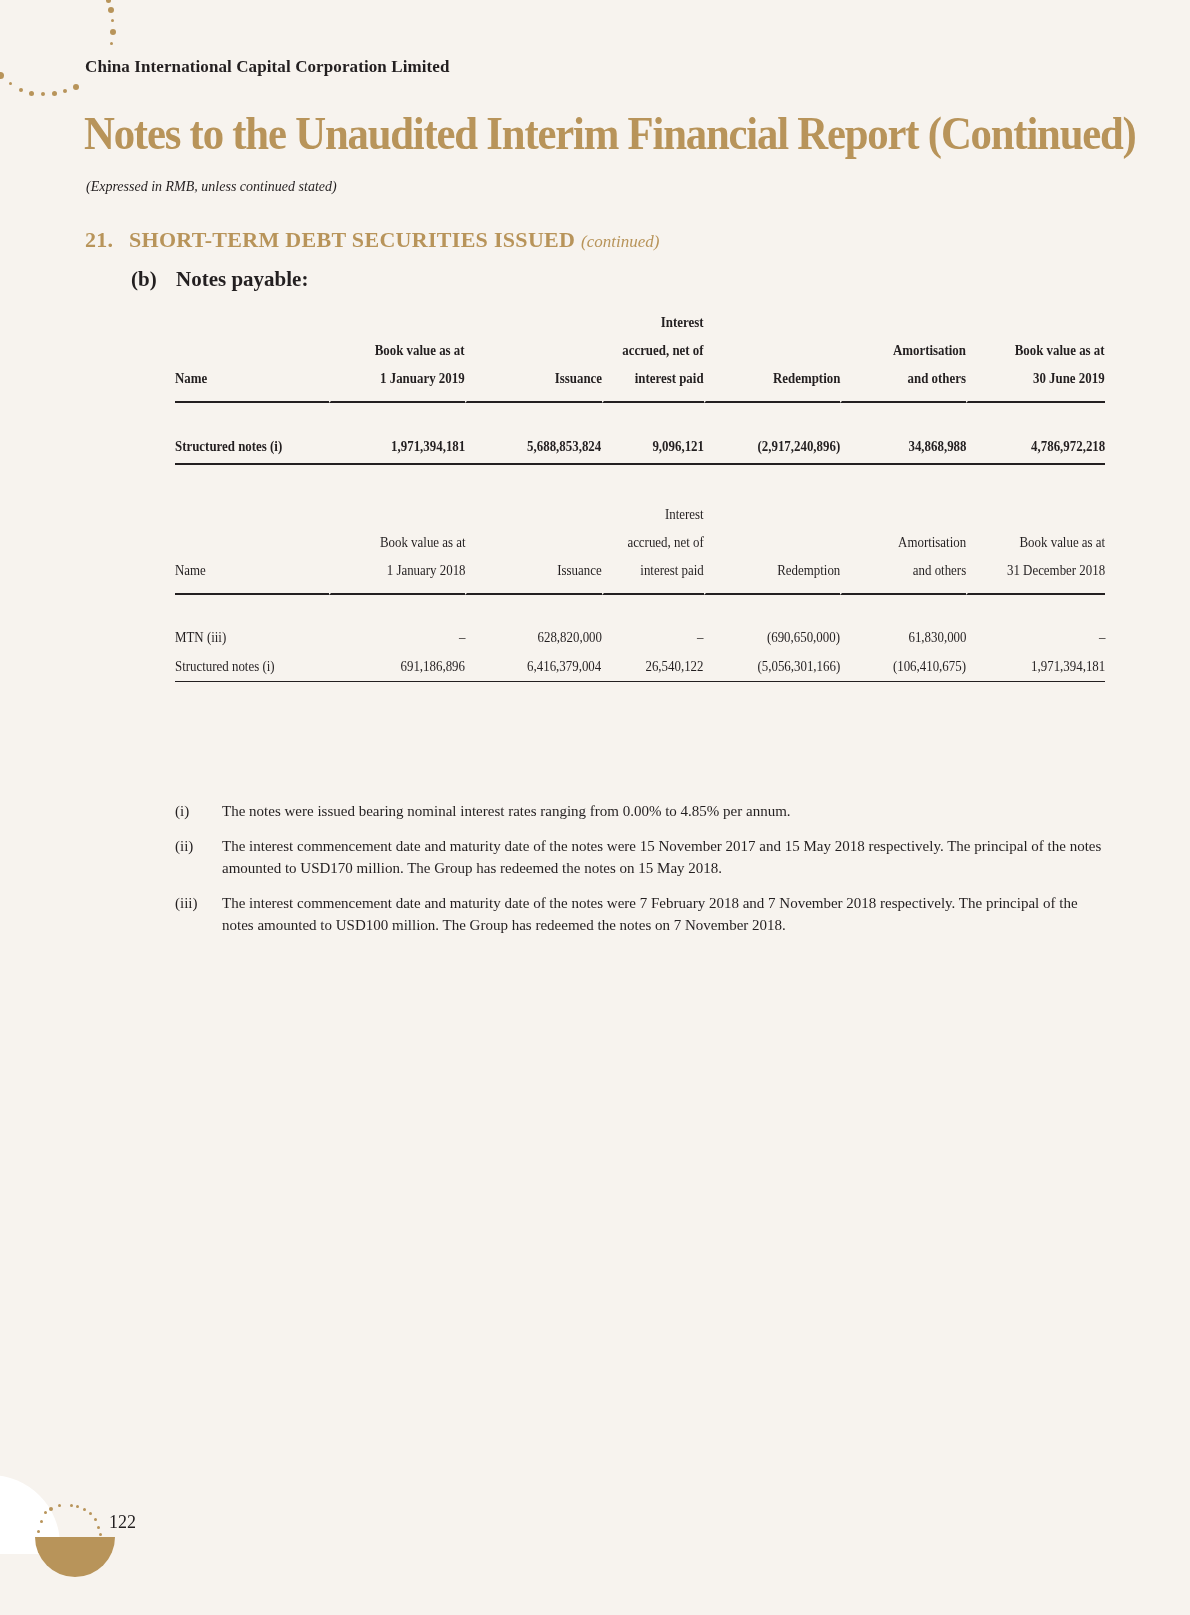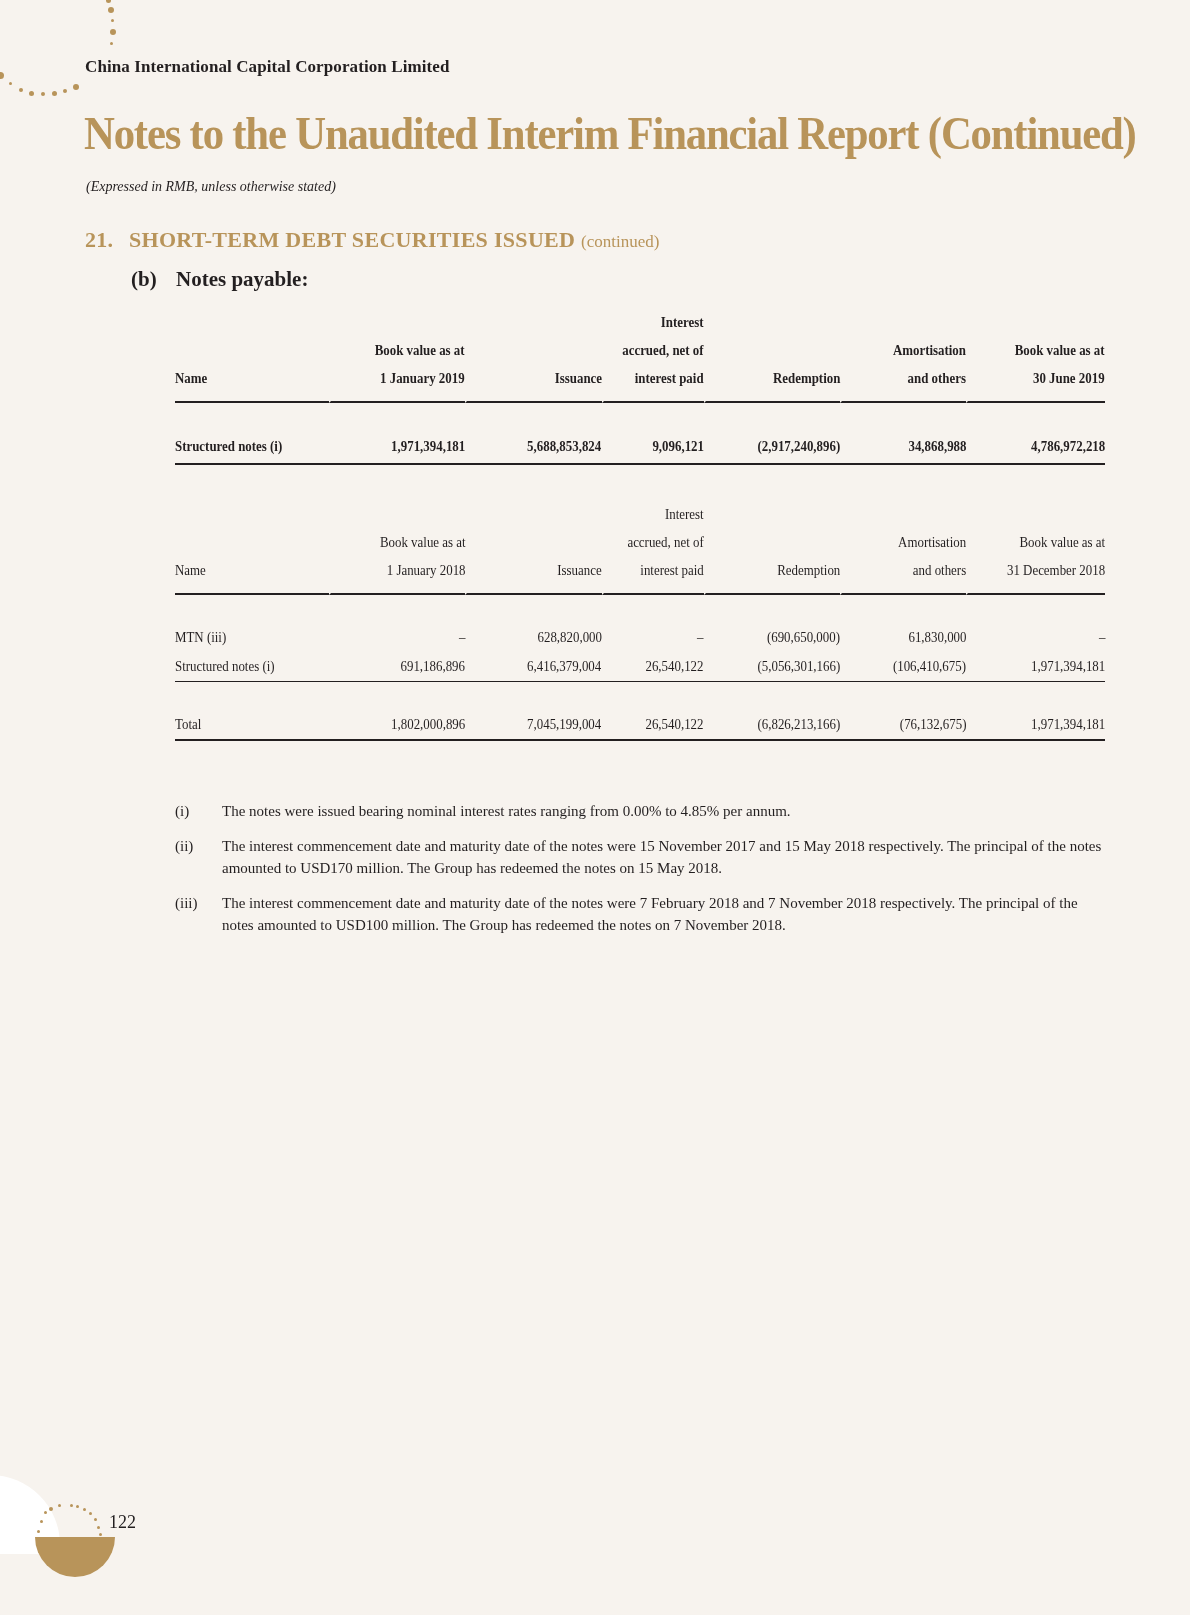--- a/index.html
+++ b/index.html
@@ -8,21 +8,21 @@
     background:#f7f3ee; color:#231f20;
     font-family:"Liberation Serif", "DejaVu Serif", serif;
   }
   .abs { position:absolute; }
 
   
   .company { left:85px; top:57px; font-size:17px; font-weight:bold; letter-spacing:0.1px; }
   .title { left:84px; top:107px; font-size:46px; font-weight:bold; color:#b8945a; letter-spacing:-1.3px; transform:scaleX(0.93); transform-origin:left; white-space:nowrap; }
   .subtitle { left:86px; top:179px; font-size:14px; font-style:italic; }
   .section { left:85px; top:227px; font-size:22px; font-weight:bold; color:#b8945a; letter-spacing:0.3px; white-space:nowrap; }
-  .section .cont { font-size:17px; font-weight:normal; letter-spacing:0; }
+  .section .cont { font-size:17px; font-weight:normal; font-style:italic; letter-spacing:0; }
   .section .num { display:inline-block; width:44px; }
   .sub { left:131px; top:267px; font-size:21px; font-weight:bold; }
   .sub .lbl { display:inline-block; width:45px; }
 
   
   table { border-collapse:separate; border-spacing:0; position:absolute; left:175px; width:930px; font-size:15px; }
   table td, table th { padding:0; text-align:right; white-space:nowrap; }
   table td:first-child, table th:first-child { text-align:left; }
   .c0 { width:152px; } .c1 { width:135px; } .c2 { width:135px; } .c3 { width:101px; }
   .c4 { width:135px; } .c5 { width:125px; } .c6 { width:137px; }
@@ -66,21 +66,21 @@
   <div class="dot" style="left:19px;top:88px;width:4px;height:4px;"></div>
   <div class="dot" style="left:29px;top:91px;width:5px;height:5px;"></div>
   <div class="dot" style="left:41px;top:92px;width:4px;height:4px;"></div>
   <div class="dot" style="left:52px;top:91px;width:5px;height:5px;"></div>
   <div class="dot" style="left:63px;top:89px;width:4px;height:4px;"></div>
   <div class="dot" style="left:73px;top:84px;width:6px;height:6px;"></div>
 </div>
 
 <div class="abs company">China International Capital Corporation Limited</div>
 <div class="abs title">Notes to the Unaudited Interim Financial Report (Continued)</div>
-<div class="abs subtitle">(Expressed in RMB, unless otherwise stated)</div>
+<div class="abs subtitle">(Expressed in RMB, unless continued stated)</div>
 
 <div class="abs section">
   <span class="num">21.</span><span>SHORT-TERM DEBT SECURITIES ISSUED</span>
   <span class="cont">(continued)</span>
 </div>
 
 <div class="abs sub">
   <span class="lbl">(b)</span><span>Notes payable:</span>
 </div>
 
@@ -160,29 +160,20 @@
       <td><span class="cond">691,186,896</span></td>
       <td><span class="cond">6,416,379,004</span></td>
       <td><span class="cond">26,540,122</span></td>
       <td><span class="cond">(5,056,301,166)</span></td>
       <td><span class="cond">(106,410,675)</span></td>
       <td><span class="cond">1,971,394,181</span></td>
     </tr>
     <tr class="gap">
         <td colspan="7"></td>
       </tr>
-    <tr class="row row-thick">
-      <td><span class="cond">Total</span></td>
-      <td><span class="cond">1,802,000,896</span></td>
-      <td><span class="cond">7,045,199,004</span></td>
-      <td><span class="cond">26,540,122</span></td>
-      <td><span class="cond">(6,826,213,166)</span></td>
-      <td><span class="cond">(76,132,675)</span></td>
-      <td><span class="cond">1,971,394,181</span></td>
-    </tr>
   </tbody>
 </table>
 
 <div class="abs notes">
   <div class="note">
     <span class="lbl">(i)</span>
     <span class="txt">The notes were issued bearing nominal interest rates ranging from 0.00% to 4.85% per annum.</span>
   </div>
   <div class="note">
     <span class="lbl">(ii)</span>

